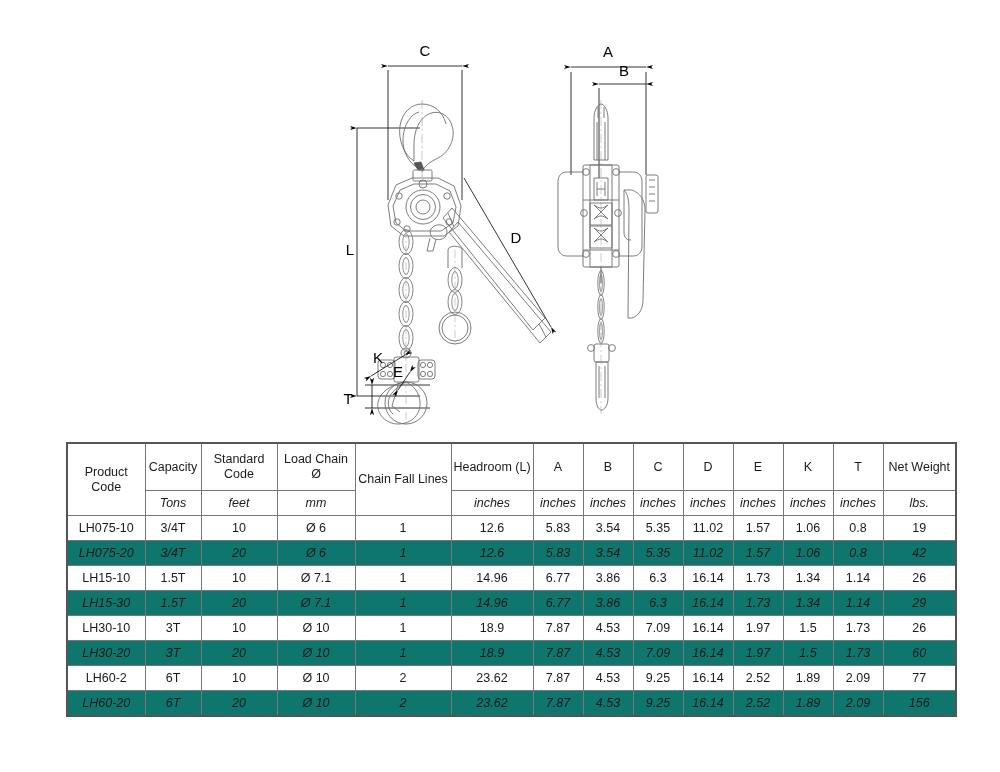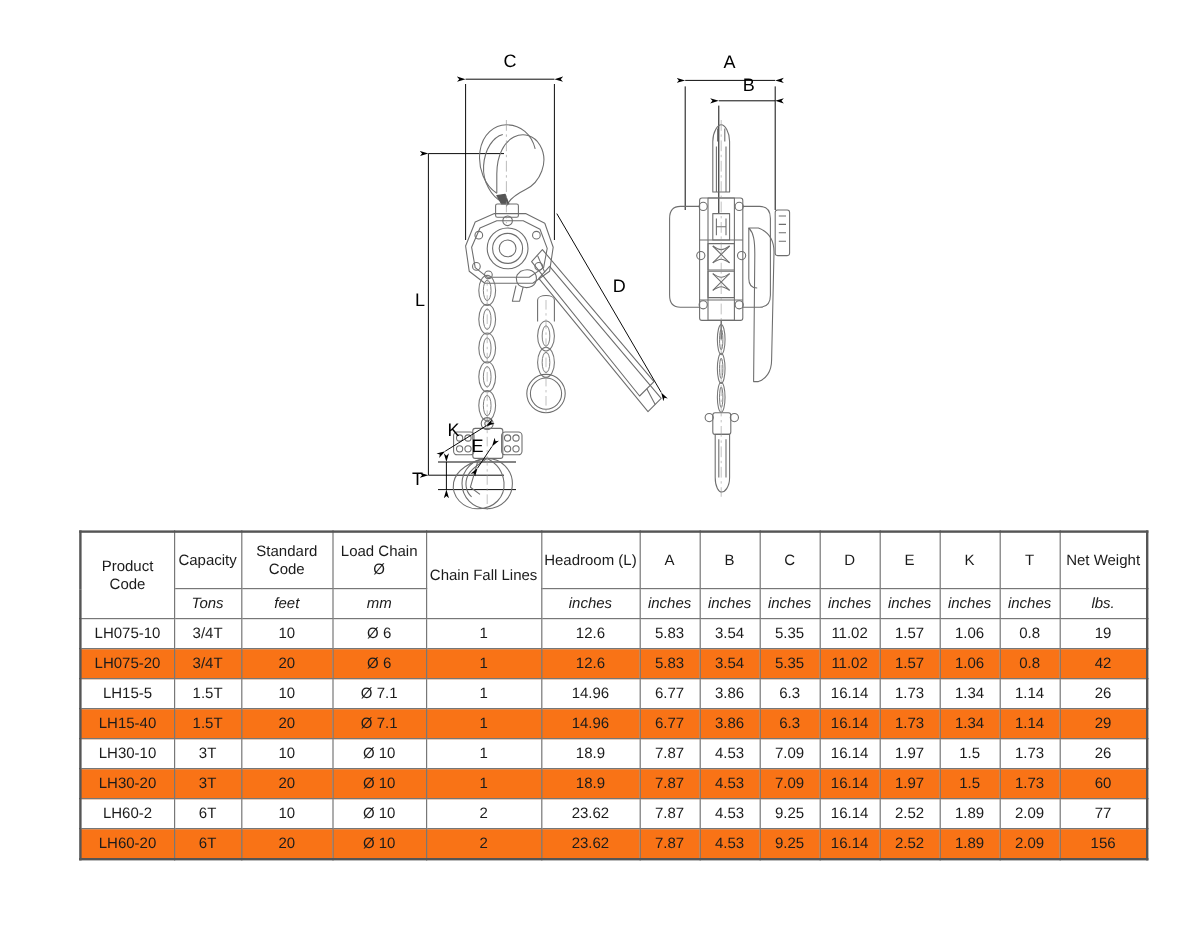--- a/index.html
+++ b/index.html
@@ -29,21 +29,21 @@
     vertical-align:middle;
     font-weight:normal;
     font-size:12.5px;
     line-height:1.18;
     padding:0;
     color:#1b1b1b;
   }
   table.spec thead th{height:46px;}
   table.spec thead tr.units th{height:24px;font-style:italic;}
   table.spec tbody td{height:24px;}
-  table.spec tbody tr.alt td{background:#f97316;}
+  table.spec tbody tr.alt td{background:#0f766e;font-style:italic;}
   table.spec{border:2px solid #555;}
   .hdr-two-line{white-space:pre-line;}
 </style>
 </head>
 <body>
 
 <svg id="drawing" viewBox="0 0 1000 440" xmlns="http://www.w3.org/2000/svg">
   <defs>
     <marker id="arrL" markerWidth="10" markerHeight="8" refX="9" refY="4" orient="auto">
       <path d="M9,4 L0,1.3 L2.4,4 L0,6.7 Z" fill="#000"></path>
@@ -320,37 +320,37 @@
           <td>5.83</td>
           <td>3.54</td>
           <td>5.35</td>
           <td>11.02</td>
           <td>1.57</td>
           <td>1.06</td>
           <td>0.8</td>
           <td>42</td>
         </tr>
         <tr>
-          <td>LH15-5</td>
+          <td>LH15-10</td>
           <td>1.5T</td>
           <td>10</td>
           <td>Ø 7.1</td>
           <td>1</td>
           <td>14.96</td>
           <td>6.77</td>
           <td>3.86</td>
           <td>6.3</td>
           <td>16.14</td>
           <td>1.73</td>
           <td>1.34</td>
           <td>1.14</td>
           <td>26</td>
         </tr>
         <tr class="alt">
-          <td>LH15-40</td>
+          <td>LH15-30</td>
           <td>1.5T</td>
           <td>20</td>
           <td>Ø 7.1</td>
           <td>1</td>
           <td>14.96</td>
           <td>6.77</td>
           <td>3.86</td>
           <td>6.3</td>
           <td>16.14</td>
           <td>1.73</td>

